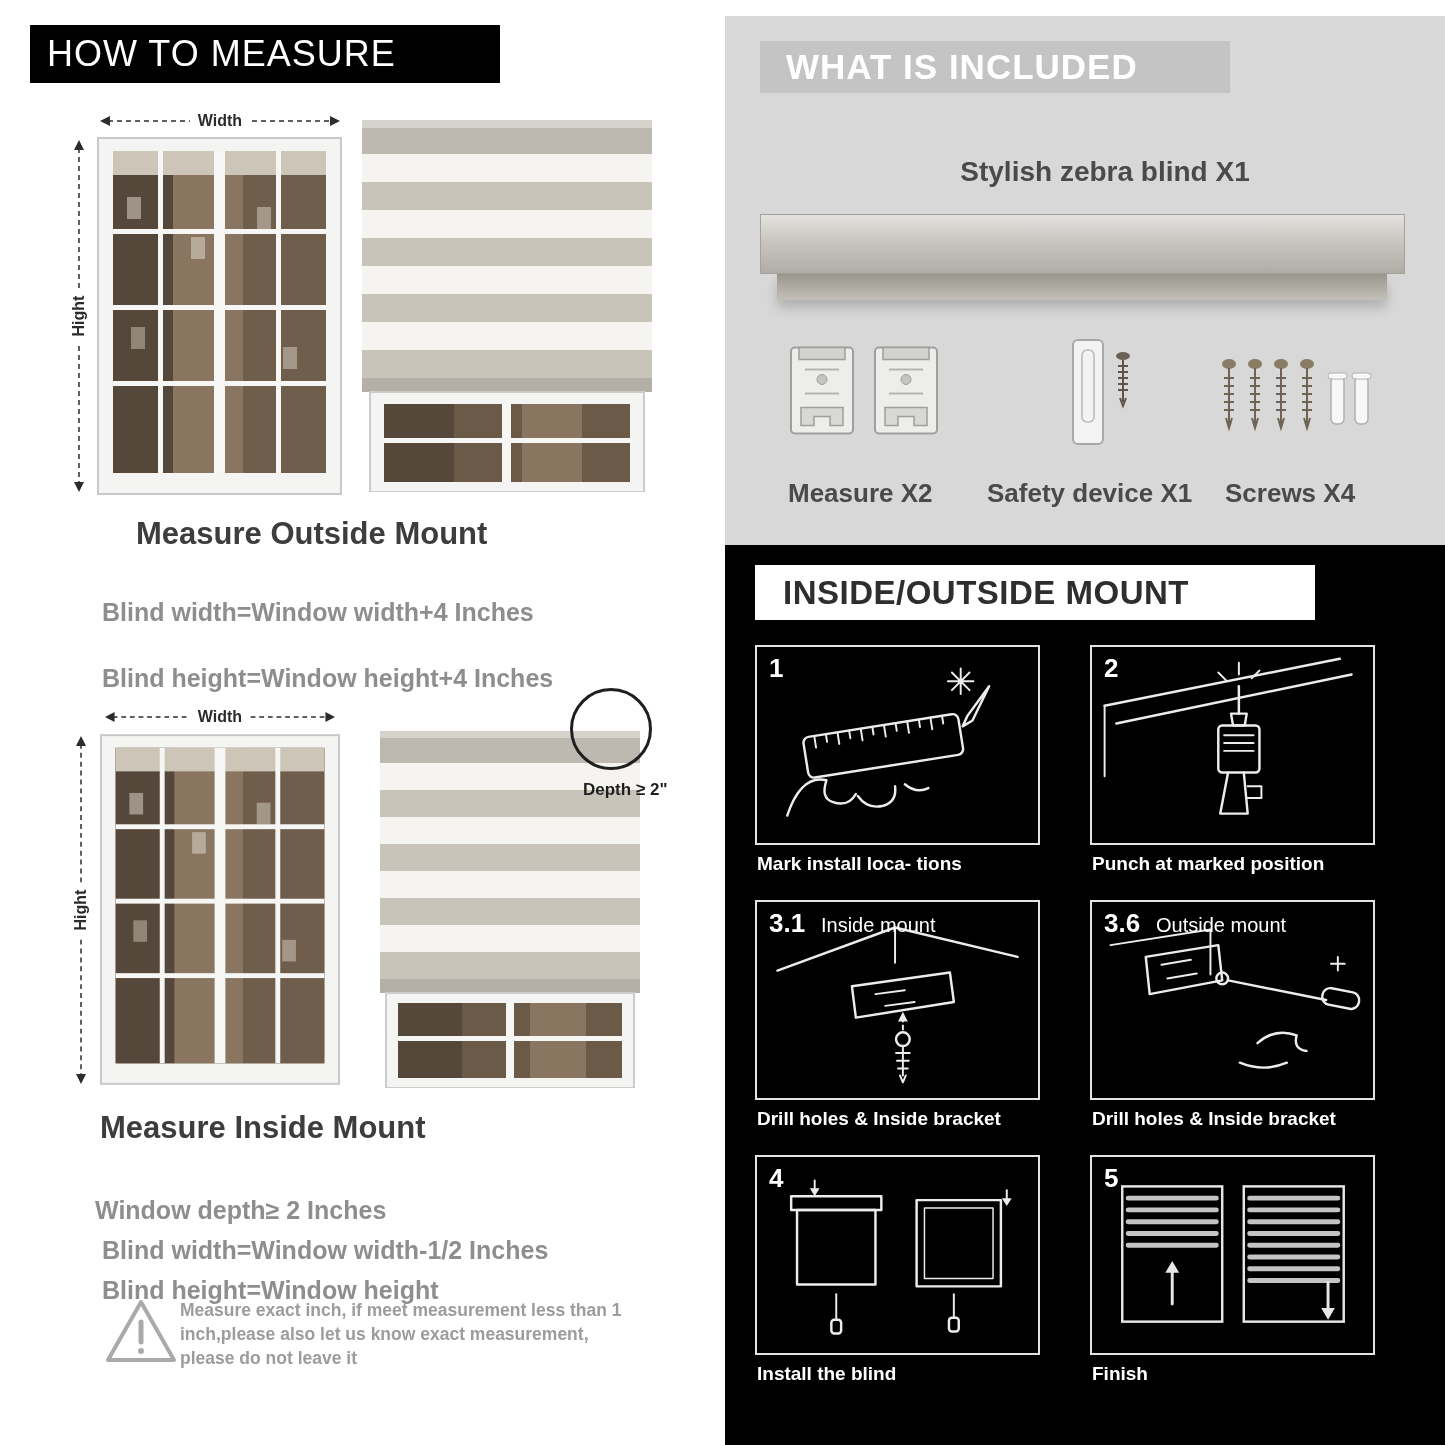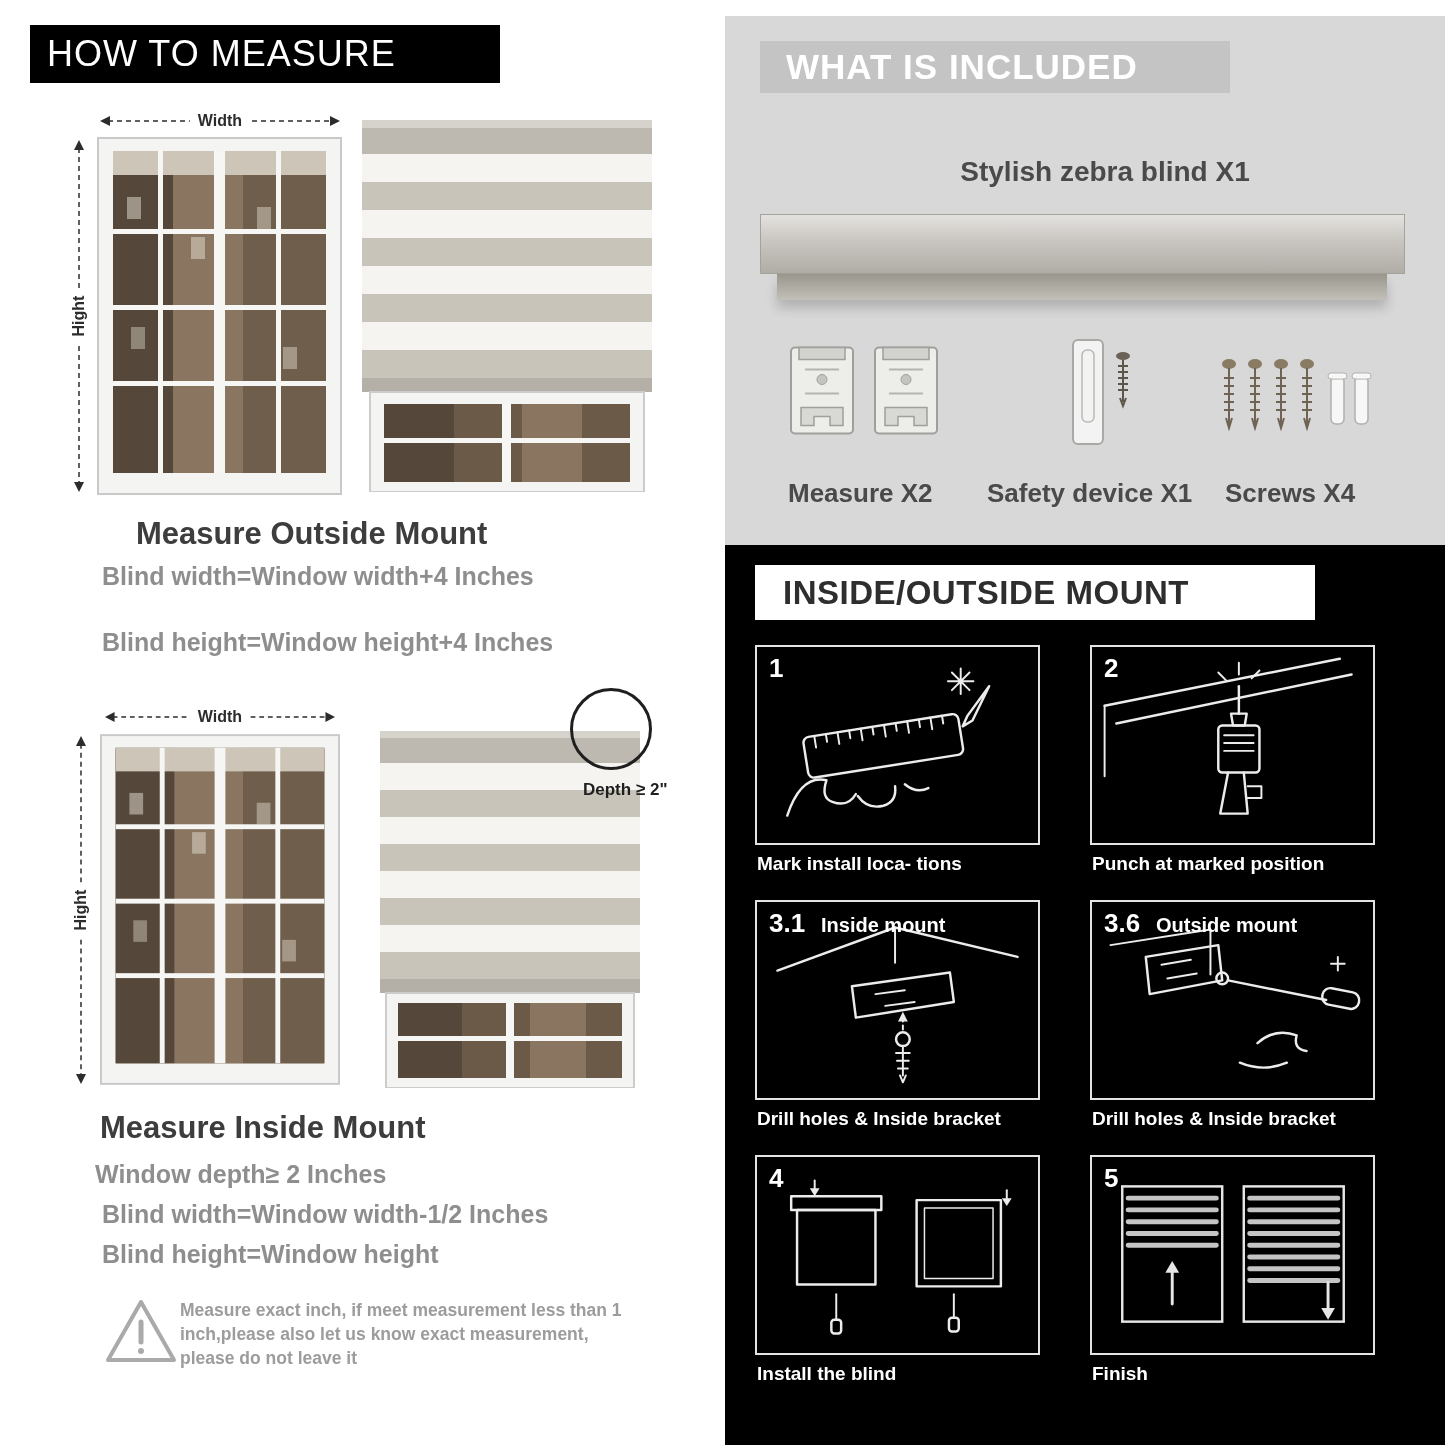--- a/index.html
+++ b/index.html
@@ -5,21 +5,21 @@
   * { margin:0; padding:0; box-sizing:border-box; }
   body { font-family:"Liberation Sans", sans-serif; background:#fff; }
   .page { position:relative; width:1445px; height:1445px; background:#ffffff; overflow:hidden; }
   .abs { position:absolute; }
 
   
   .banner-gray { position:absolute; left:30px; top:25px; width:470px; height:58px;
     background:#000000; color:#ffffff; font-size:36px; font-weight:normal;
     line-height:58px; padding-left:17px; letter-spacing:1px; }
   .h2 { position:absolute; color:#3d3d3d; font-size:31px; font-weight:bold; }
-  .gray-line { position:absolute; color:#8e8e8e; font-size:25px; font-weight:bold; }
+  .gray-line { position:absolute; color:#8e8e8e; font-size:25px; font-weight:bold;margin-top:36px; }
 
   .arrow-h { position:absolute; height:22px; }
   .arrow-v { position:absolute; width:22px; }
   .arrow-label { position:absolute; left:50%; top:50%; transform:translate(-50%,-50%);
     background:#ffffff; padding:0 8px; font-size:16px; font-weight:bold; color:#2c2c2c; white-space:nowrap; }
   .arrow-label-v { position:absolute; left:50%; top:50%;
     transform:translate(-50%,-50%) rotate(-90deg); background:#ffffff; padding:0 6px;
     font-size:16px; font-weight:bold; color:#2c2c2c; white-space:nowrap; }
 
   .depth-circle { position:absolute; left:570px; top:688px; width:82px; height:82px;
@@ -44,21 +44,21 @@
     box-shadow:0 8px 12px rgba(0,0,0,0.18); }
   .inc-item-label { position:absolute; color:#4a4a4a; font-size:26px; font-weight:bold; top:462px; }
 
   
   .mount { position:absolute; left:725px; top:545px; width:720px; height:1168px; background:#000000; }
   .mount-banner { position:absolute; left:30px; top:20px; width:560px; height:55px;
     background:#ffffff; color:#2e2e2e; font-size:33px; font-weight:bold;
     line-height:55px; padding-left:28px; letter-spacing:0.5px; }
   .step-panel { position:absolute; width:285px; height:200px; border:2px solid #e3e3e3; }
   .step-num { position:absolute; top:6px; left:12px; color:#ffffff; font-weight:bold; font-size:26px; }
-  .step-title { position:absolute; top:12px; left:64px; color:#ffffff; font-weight:bold; font-size:20px; }
+  .step-title { position:absolute; top:12px; left:64px; color:#ffffff; font-weight:normal; font-size:20px; }
   .step-caption { position:absolute; color:#ffffff; font-weight:bold; font-size:19px; width:300px; }
   .step-art { position:absolute; left:0; top:0; width:100%; height:100%; }
 </style>
 </head>
 <body>
 
 <div class="page">
 
   <div class="banner-gray">HOW TO MEASURE</div>
 

